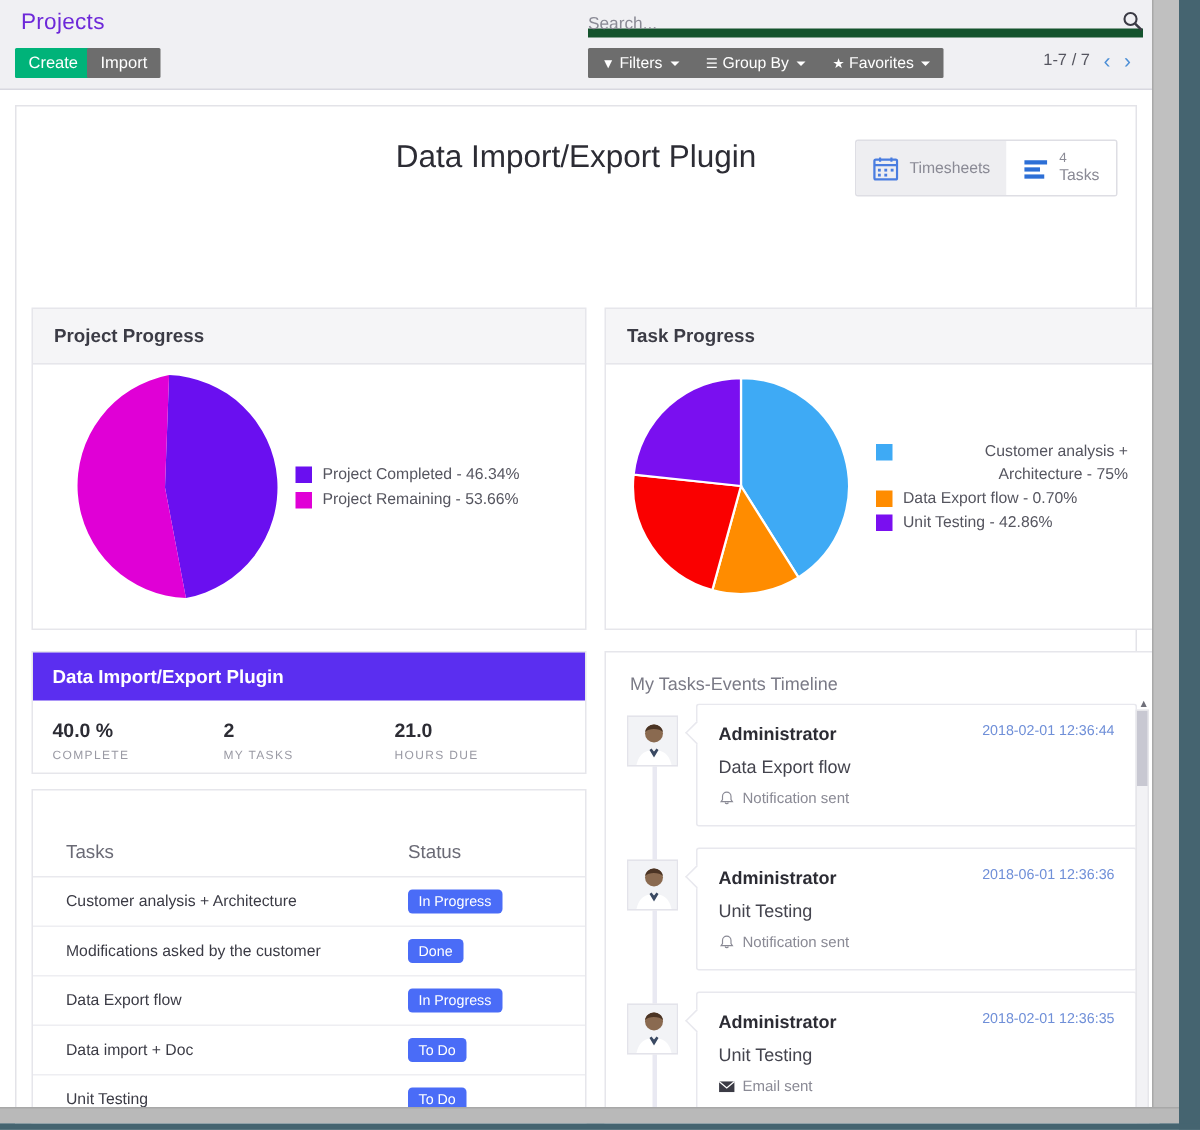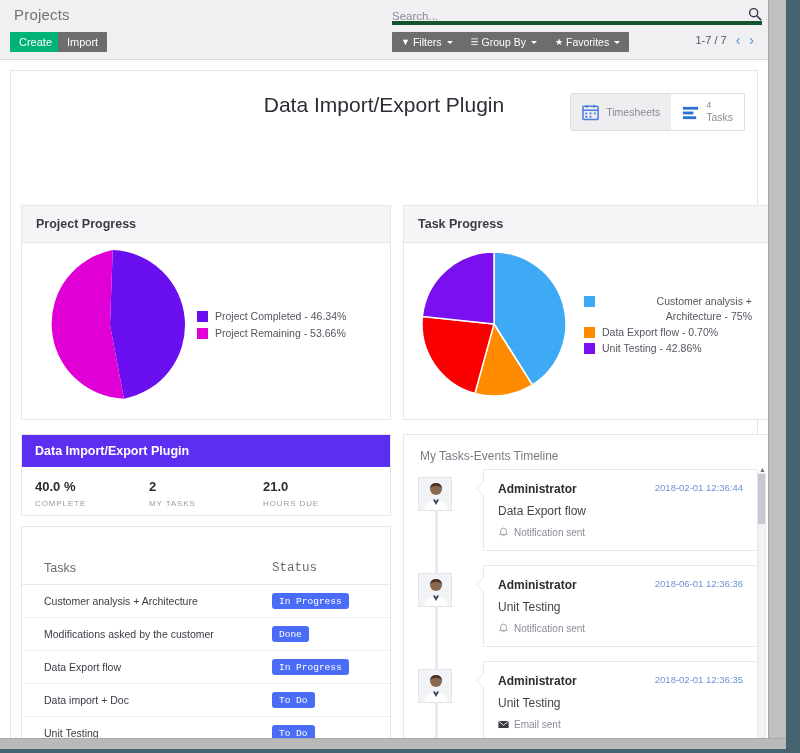--- a/index.html
+++ b/index.html
@@ -16,39 +16,39 @@
     overflow: hidden;
   }
   
   .cp {
     position: absolute; left: 0; top: 0; width: 768px; height: 60px;
     background: #f0f0f3;
     border-bottom: 1px solid #d8d8e0;
   }
   .cp-title {
     position: absolute; left: 14px; top: 6px;
-    font-size: 15px; color: #737373; letter-spacing: .2px;
+    font-size: 15px; color: #6d28d9; letter-spacing: .2px;
   }
   .btn-create {
     position: absolute; left: 10px; top: 32px;
     height: 20px; padding: 0 9px;
     background: #00b379; color: #fff;
     font-size: 11px; line-height: 20px;
     border: none; border-radius: 1px; cursor: pointer;
   }
   .btn-import {
     position: absolute; left: 58px; top: 32px;
     height: 20px; padding: 0 9px;
     background: #6d6d6d; color: #fff;
     font-size: 11px; line-height: 20px;
     border: none; border-radius: 1px; cursor: pointer;
   }
   .searchbox {
     position: absolute; left: 392px; top: 6px; width: 370px; height: 19px;
-    border-bottom: 4px solid #14532d;
+    border-bottom: 6px solid #14532d;
   }
   .searchbox input {
     width: 340px; height: 17px; border: none; outline: none;
     background: transparent; font-size: 11.5px; color: #4a4a55;
     font-family: "Liberation Sans", sans-serif;
   }
   .searchbox input::placeholder { color: #8a8a95; }
   .search-icon {
     position: absolute; right: 0; top: 1px;
     width: 14px; height: 14px; color: #3a3a44;
@@ -139,37 +139,37 @@
   .tbl { width: 100%; border-collapse: collapse; margin-top: 28px; }
   .tbl th {
     text-align: left; font-size: 12.5px; color: #6a6a75; font-weight: normal;
     padding: 6px 0 9px 0; border-bottom: 1px solid #e9e9ee;
   }
   .tbl td {
     font-size: 10.5px; color: #3b3b45;
     padding: 8px 0; border-bottom: 1px solid #eeeef2;
   }
   .tbl th:first-child, .tbl td:first-child { padding-left: 22px; }
-  .tbl th:last-child,  .tbl td:last-child  { width: 118px; font-family: Liberation Mono, monospace; }
+  .tbl th:last-child,  .tbl td:last-child  { width: 118px; }
   .badge {
     display: inline-block; background: #4a6cf7; color: #fff;
     font-size: 9.5px; padding: 2.5px 7px; border-radius: 3px;
   }
 
   
   .tl-title { font-size: 12px; color: #7a7a86; padding: 14px 0 0 16px; }
   .tl-scroll {
     position: absolute; left: 0; top: 34px; right: 0; bottom: 0;
     overflow: hidden;
   }
   .tl-line {
     position: absolute; left: 31px; top: 14px; bottom: 0; width: 3px;
     background: #e9e9f2;
   }
-  .tl-item { position: relative; display: flex; margin: 0 14px 14px 14px; gap: 19px; }
+  .tl-item { position: relative; display: flex; margin: 0 14px 14px 14px; }
   .tl-avatar {
     width: 34px; height: 34px; flex: 0 0 34px; margin-top: 8px;
     border: 1px solid #e3e3ea; background: #f7f7fa; overflow: hidden;
     position: relative; z-index: 2;
   }
   .tl-card {
     flex: 1; margin-left: 12px; border: 1px solid #e8e8ee;
     border-radius: 2px; padding: 12px 14px 12px 14px;
     background: #fff; position: relative;
   }

